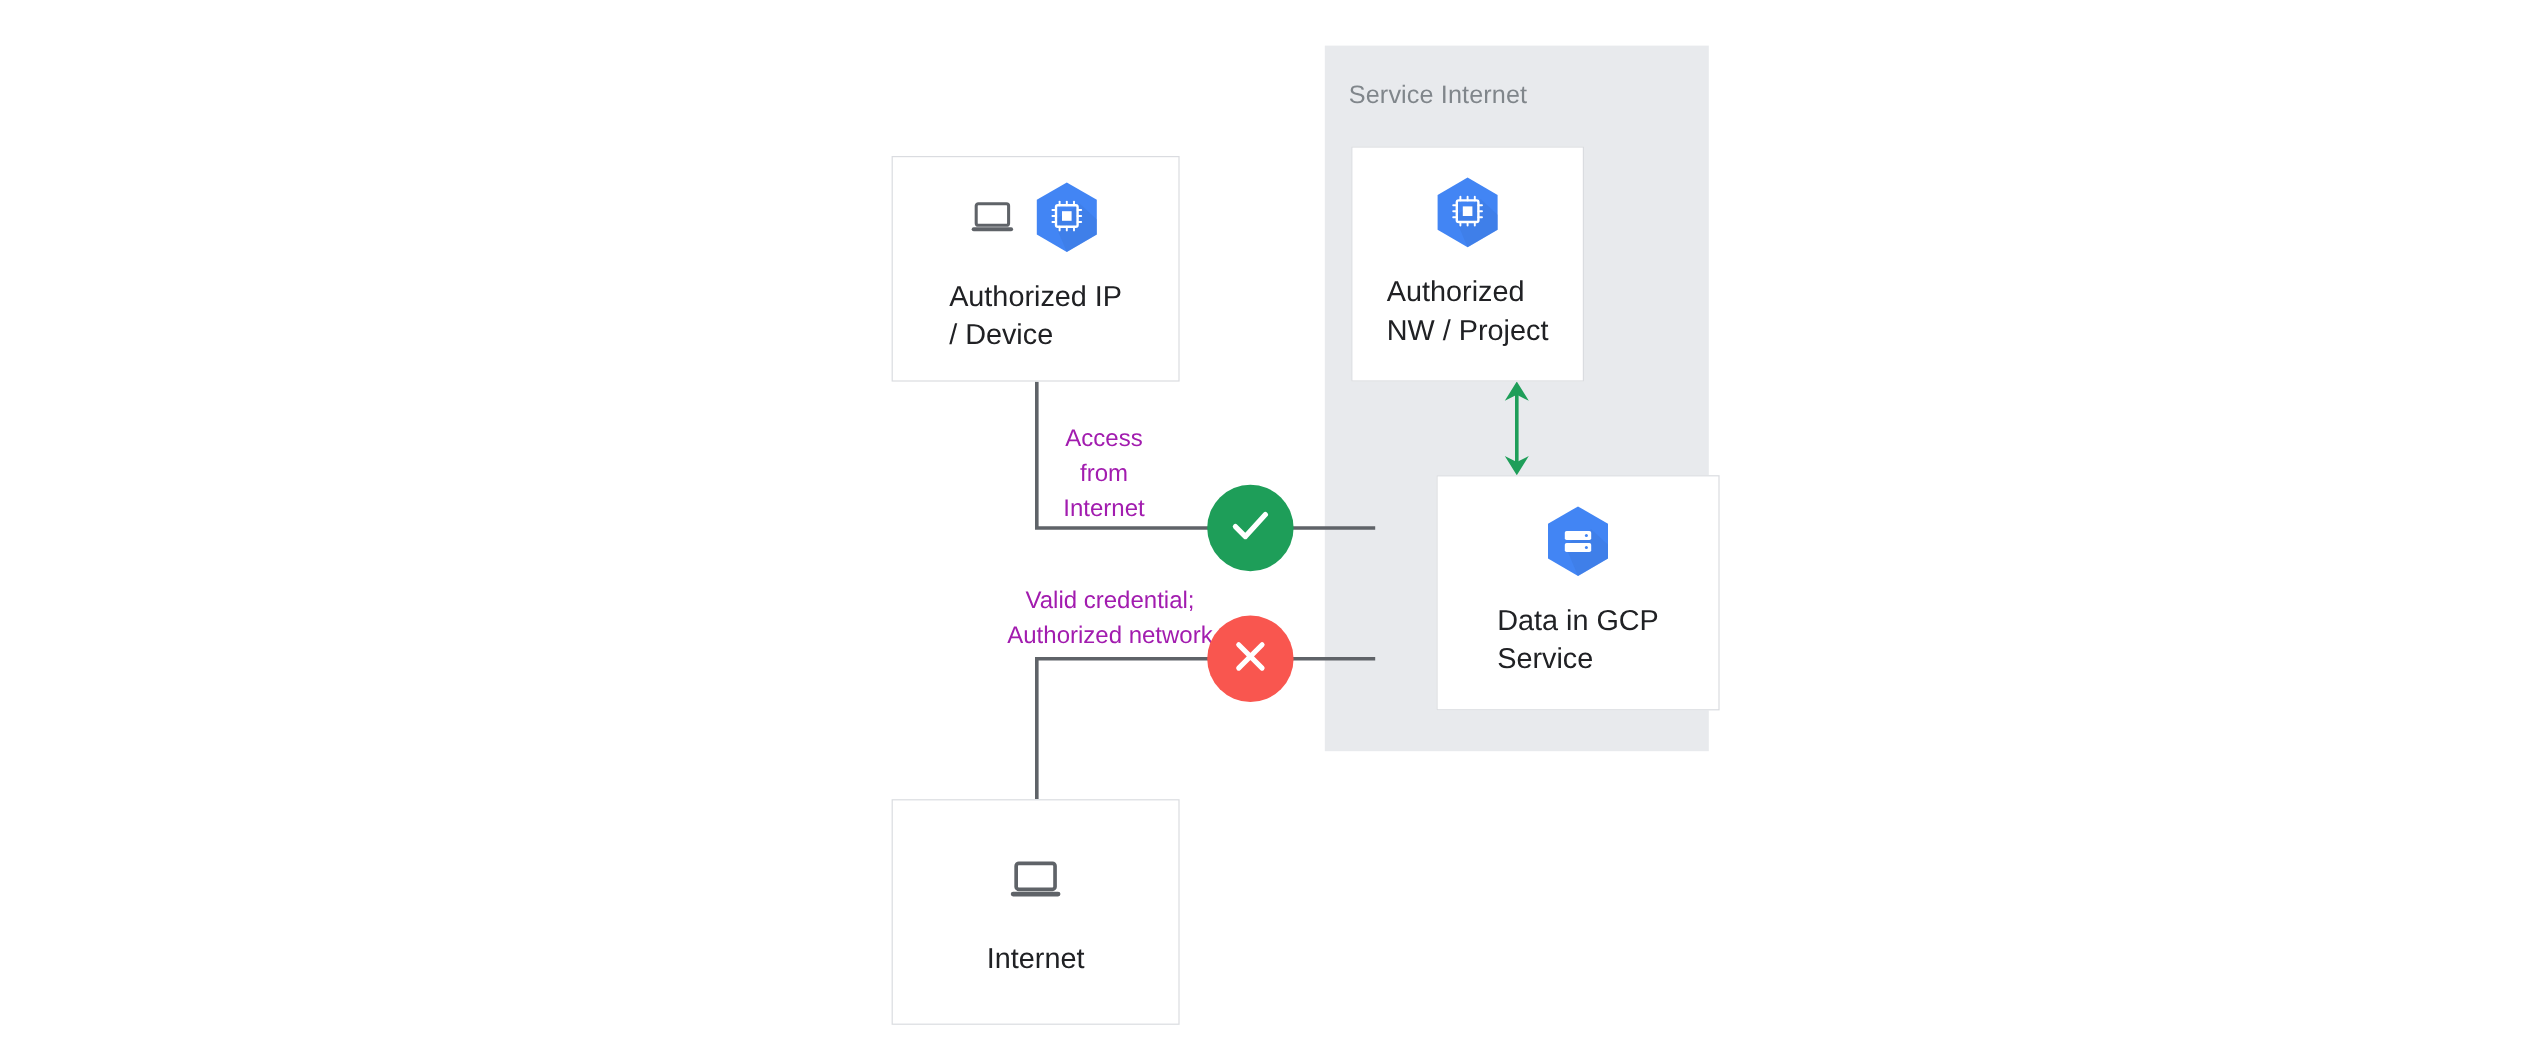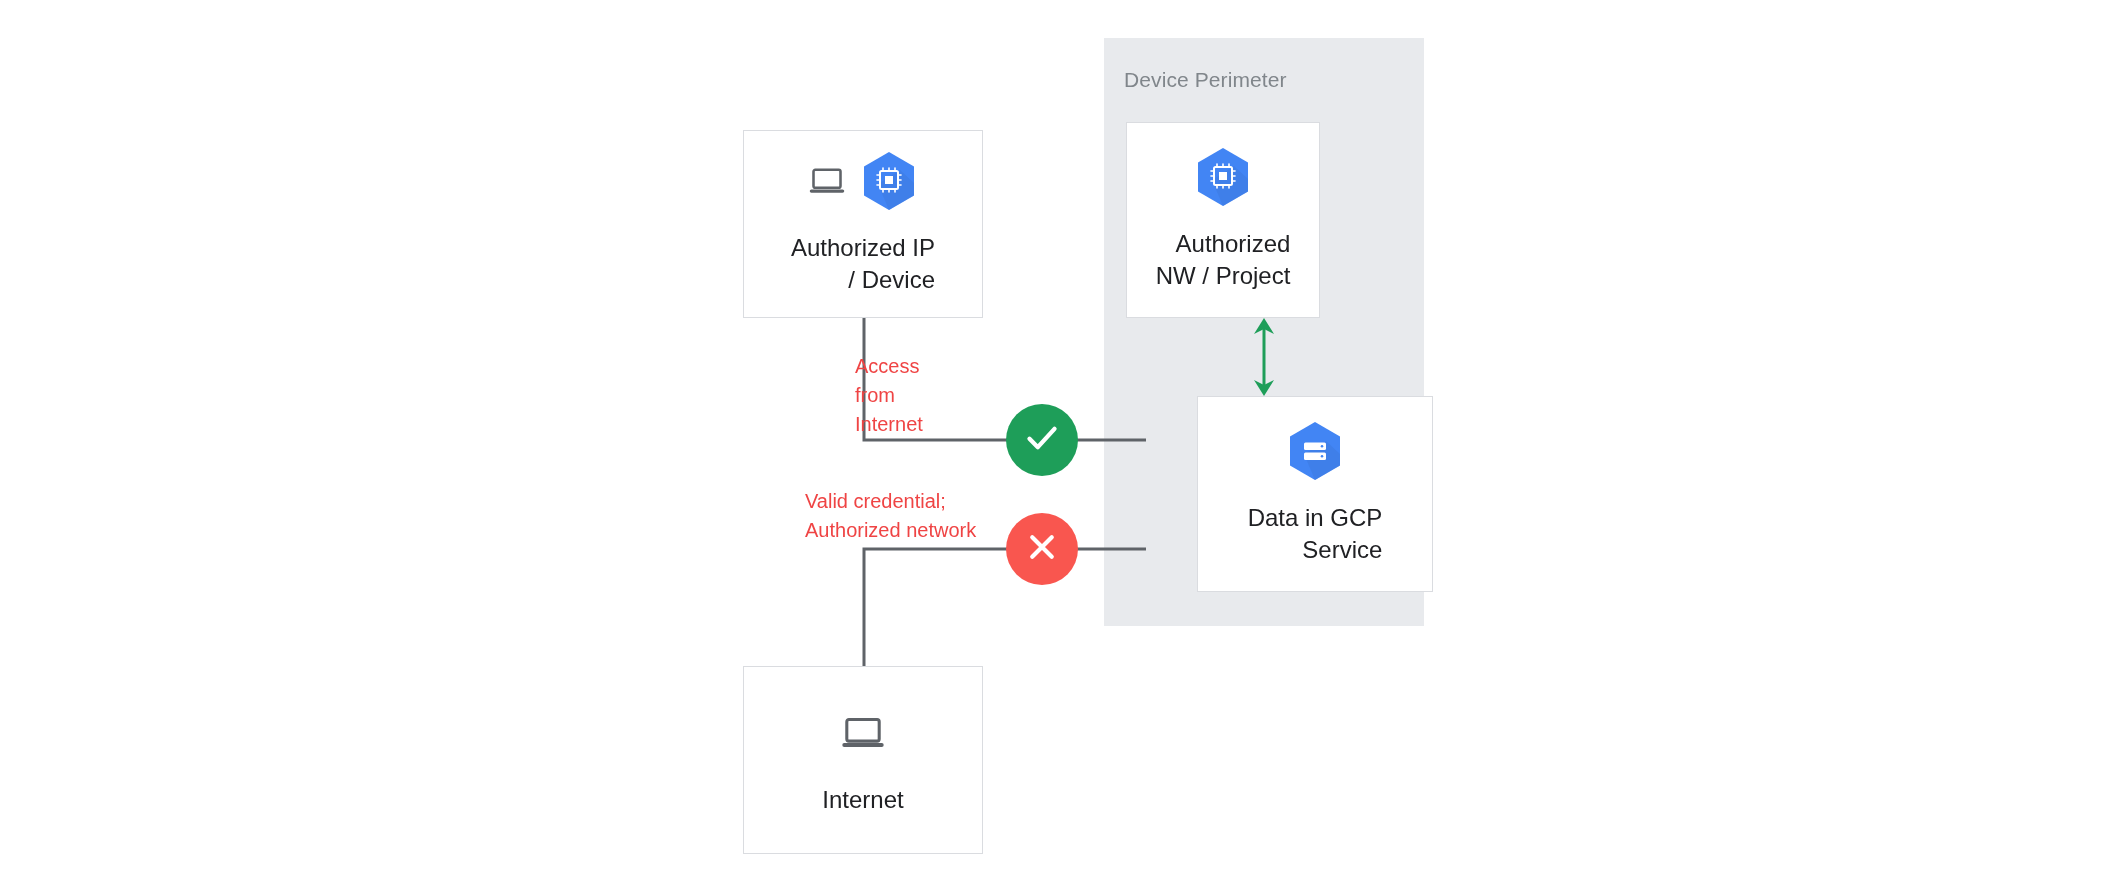--- a/index.html
+++ b/index.html
@@ -57,21 +57,21 @@
     align-items: center;
     justify-content: center;
     gap: 14px;
     height: 62px;
     margin-bottom: 18px;
   }
   .node-label {
     font-size: 24px;
     line-height: 1.33;
     color: #202124;
-    text-align: right;
+    text-align: left;
     white-space: pre-line;
   }
 
   #node-authorized-ip   { left: 743px;  top: 130px; width: 240px; height: 188px; }
   #node-authorized-nw   { left: 1126px; top: 122px; width: 194px; height: 196px; }
   #node-data-gcp        { left: 1197px; top: 396px; width: 236px; height: 196px; }
   #node-internet        { left: 743px;  top: 666px; width: 240px; height: 188px; }
 
   
   #connectors {
@@ -94,34 +94,34 @@
   }
   #badge-allow { left: 1006px; top: 404px; background: #1e9e59; }
   #badge-deny  { left: 1006px; top: 513px; background: #f9564f; }
   #badge-deny.red { background: #f9564f; }
 
   
   .edge-label {
     position: absolute;
     font-size: 20px;
     line-height: 1.45;
-    color: #ef4444;
-    text-align: left;
+    color: #a21caf;
+    text-align: center;
     white-space: pre-line;
   }
   #label-access-internet { left: 855px; top: 352px; width: 130px; }
   #label-untrusted       { left: 805px; top: 487px; width: 240px; }
 </style>
 </head>
 <body>
 
 <div id="diagram">
 
   <div class="perimeter"></div>
-  <div class="perimeter-label">Device Perimeter</div>
+  <div class="perimeter-label">Service Internet</div>
 
   <svg id="connectors" viewBox="0 0 2112 882" xmlns="http://www.w3.org/2000/svg">
 
     <path d="M 864 318 L 864 440 L 1146 440" fill="none" stroke="#5f6368" stroke-width="3"></path>
 
     <path d="M 864 666 L 864 549 L 1146 549" fill="none" stroke="#5f6368" stroke-width="3"></path>
 
     <g>
       <line x1="1264" y1="324" x2="1264" y2="390" stroke="#1e9e59" stroke-width="3"></line>
       <path d="M 1264 318 L 1254 334 L 1264 329 L 1274 334 Z" fill="#1e9e59"></path>

